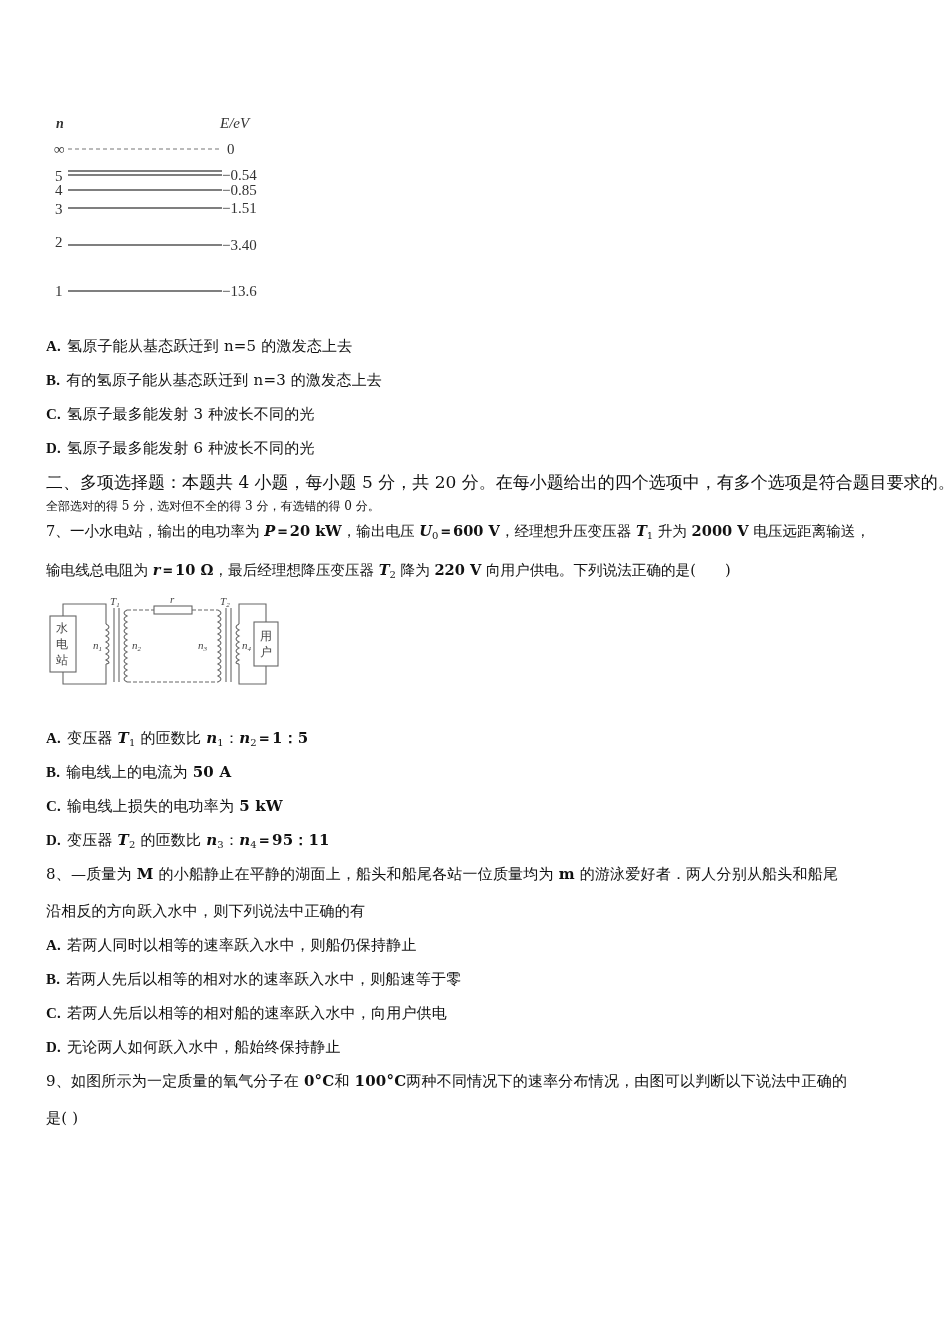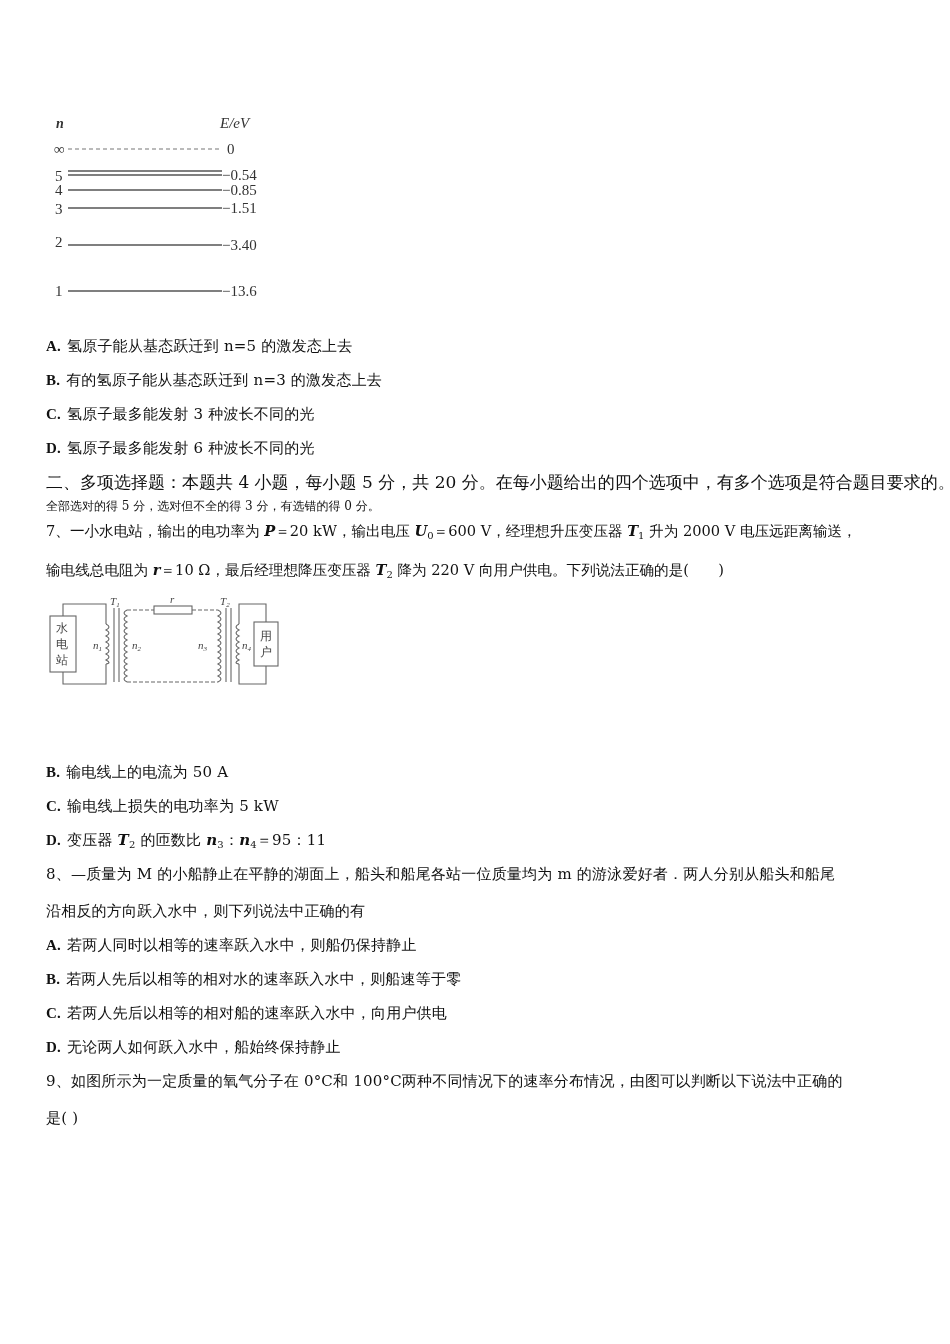--- a/index.html
+++ b/index.html
@@ -6,21 +6,21 @@
   body {
     width: 950px; height: 1344px; position: relative; overflow: hidden;
     font-family: "DejaVu Serif", "Liberation Serif", serif;
     color: #111;
   }
   .page { position: absolute; left: 0; top: 0; width: 950px; height: 1344px; }
   .line {
     position: absolute; left: 46px; font-size: 15px; line-height: 20px;
     white-space: nowrap; letter-spacing: 0.2px;
   }
-  .b { font-weight: normal; }
+  .b { font-weight: bold; }
   .i { font-style: italic; font-weight: bold; }
   .sub { font-size: 10px; vertical-align: -3px; }
   .lbl { font-weight: bold; font-family: "Liberation Serif", serif; margin-right: 6px; }
   svg text { font-family: "Liberation Serif", serif; }
 </style>
 </head>
 <body>
 
 <div class="page">
 
@@ -118,20 +118,23 @@
       <text x="64" y="11"><tspan>T</tspan><tspan font-size="7" dy="2">1</tspan></text>
       <text x="174" y="11"><tspan>T</tspan><tspan font-size="7" dy="2">2</tspan></text>
       <text x="124" y="9">r</text>
       <text x="47" y="55"><tspan>n</tspan><tspan font-size="7" dy="2">1</tspan></text>
       <text x="86" y="55"><tspan>n</tspan><tspan font-size="7" dy="2">2</tspan></text>
       <text x="152" y="55"><tspan>n</tspan><tspan font-size="7" dy="2">3</tspan></text>
       <text x="196" y="55"><tspan>n</tspan><tspan font-size="7" dy="2">4</tspan></text>
     </g>
   </svg>
 
+  <div class="line" style="top:728px">
+    <span class="lbl">A.</span><span>变压器 </span><span class="i">T</span><span class="sub">1</span><span> 的匝数比 </span><span class="i">n</span><span class="sub">1</span><span>：</span><span class="i">n</span><span class="sub">2</span><span class="b">＝1：5</span>
+  </div>
   <div class="line" style="top:762px">
     <span class="lbl">B.</span><span>输电线上的电流为 </span><span class="b">50 A</span>
   </div>
   <div class="line" style="top:796px">
     <span class="lbl">C.</span><span>输电线上损失的电功率为 </span><span class="b">5 kW</span>
   </div>
   <div class="line" style="top:830px">
     <span class="lbl">D.</span><span>变压器 </span><span class="i">T</span><span class="sub">2</span><span> 的匝数比 </span><span class="i">n</span><span class="sub">3</span><span>：</span><span class="i">n</span><span class="sub">4</span><span class="b">＝95：11</span>
   </div>
 

